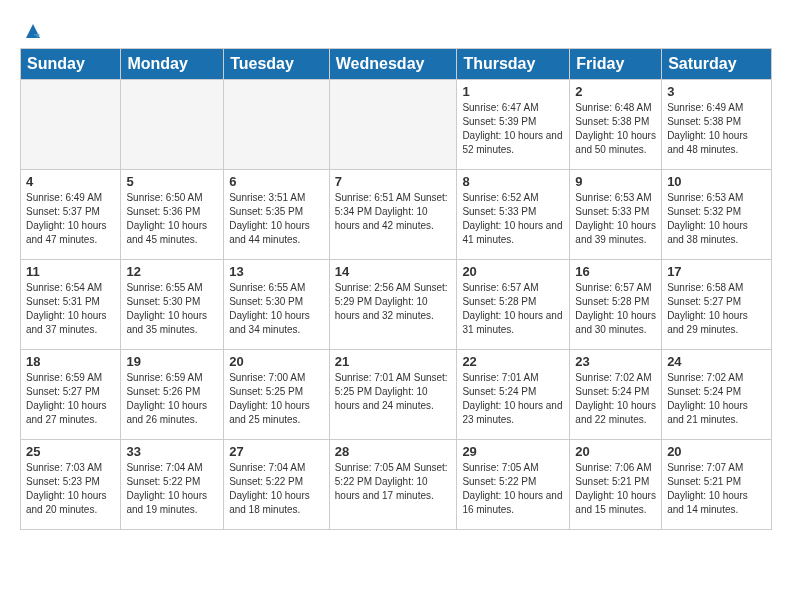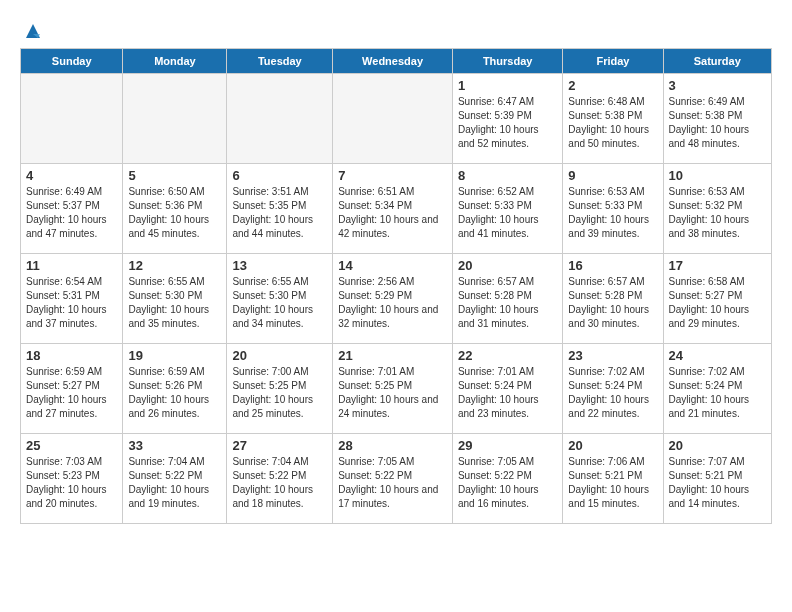--- a/index.html
+++ b/index.html
@@ -45,23 +45,23 @@
     }
     table {
       width: 100%;
       border-collapse: collapse;
       font-size: 11px;
     }
     .day-header {
       background-color: #1a6fae;
       color: #fff;
       font-weight: bold;
-      font-size: 11px;
+      font-size: 16px;
       padding: 6px 6px;
-      text-align: center;
+      text-align: left;
       border: 1px solid #ccc;
     }
     .calendar-cell {
       border: 1px solid #ccc;
       vertical-align: top;
       padding: 4px 5px;
       height: 90px;
       background: #fff;
     }
     .calendar-cell.empty {

